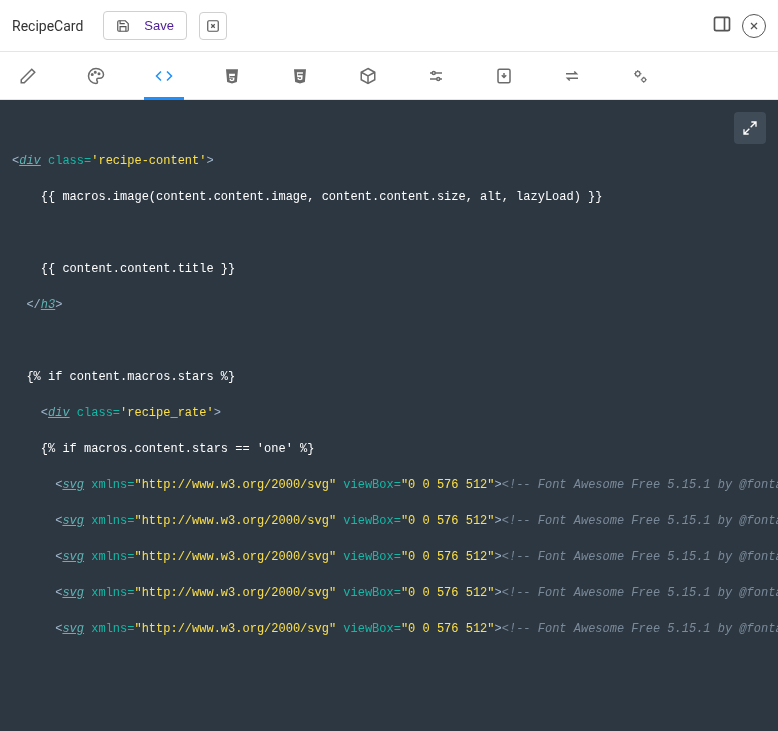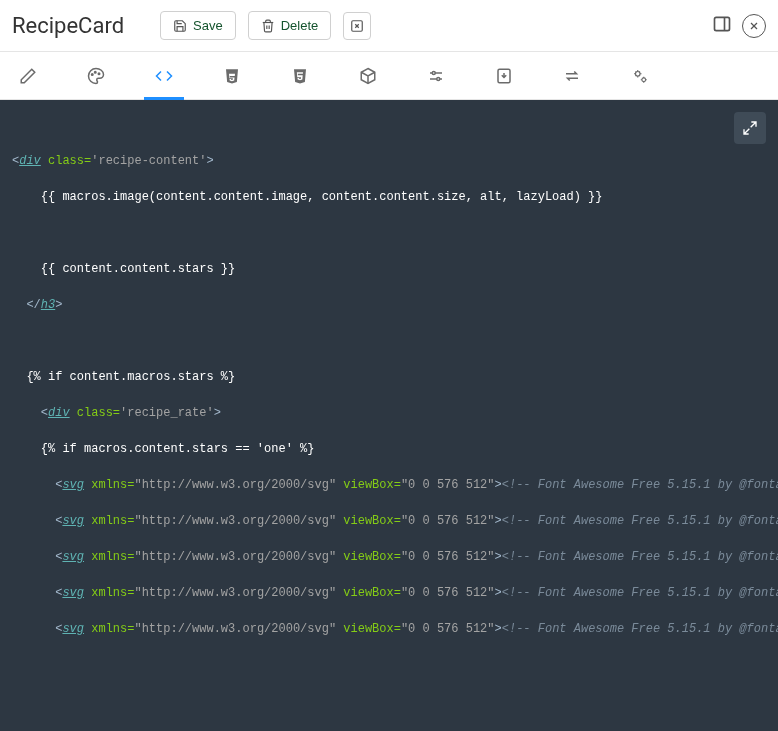--- a/index.html
+++ b/index.html
@@ -1,61 +1,52 @@
 <!DOCTYPE html>
 <html><head>
 <meta charset="utf-8">
 <style>
 * { box-sizing: border-box; margin: 0; padding: 0; }
 body { font-family: -apple-system, BlinkMacSystemFont, "Segoe UI", Roboto, sans-serif; background: #fff; width: 778px; height: 731px; overflow: hidden; }
 
 .topbar { display: flex; align-items: center; padding: 8px 12px; border-bottom: 1px solid #e5e5e5; gap: 12px; height: 52px; }
-.title { font-size: 22px; color: #333; font-weight: 400; margin-right: 24px; }
-.btn { display: inline-flex; align-items: center; gap: 6px; padding: 6px 12px; border: 1px solid #d0d0d0; border-radius: 4px; background: #fff; font-size: 13px; color: #14532d; cursor: pointer; }
+.title { font-size: 14px; color: #333; font-weight: 400; margin-right: 8px; }
+.btn { display: inline-flex; align-items: center; gap: 14px; padding: 6px 12px; border: 1px solid #d0d0d0; border-radius: 4px; background: #fff; font-size: 13px; color: #4c1d95; cursor: pointer; }
 .icon-btn { display: inline-flex; align-items: center; justify-content: center; width: 28px; height: 28px; border: 1px solid #d0d0d0; border-radius: 4px; background: #fff; cursor: pointer; }
 .topbar-right { margin-left: auto; display: flex; gap: 10px; align-items: center; }
 .circle-btn { width: 24px; height: 24px; border: 1.5px solid #555; border-radius: 50%; display: inline-flex; align-items: center; justify-content: center; cursor: pointer; }
 
 .tabbar { display: flex; align-items: center; padding: 0 12px; border-bottom: 1px solid #e5e5e5; height: 48px; gap: 36px; }
 .tabbar-item { display: inline-flex; align-items: center; justify-content: center; width: 32px; height: 48px; color: #6b6b6b; cursor: pointer; position: relative; }
 .tabbar-item.active { color: #1f8fff; }
 .tabbar-item.active::after { content: ""; position: absolute; bottom: 0; left: -4px; right: -4px; height: 3px; background: #1f8fff; }
 
 .editor { position: relative; background: #2d3742; color: #d4d4d4; font-family: Consolas, Monaco, "Courier New", monospace; font-size: 12px; line-height: 18px; height: 631px; overflow: hidden; padding: 16px 12px; white-space: pre; }
 .expand { position: absolute; top: 12px; right: 12px; width: 32px; height: 32px; background: #3f4b57; border-radius: 4px; display: flex; align-items: center; justify-content: center; cursor: pointer; }
 
 .tag { color: #5fb3b3; text-decoration: underline; font-style: italic; }
-.attr { color: #84cc16; }
-.str { color: #a3a3a3; }
+.attr { color: #14b8a6; }
+.str { color: #fde047; }
 .punct { color: #a3b8cc; }
 .tmpl { color: #ffffff; }
 .comment { color: #7a8a99; font-style: italic; }
 .closetag { color: #5fb3b3; text-decoration: underline; font-style: italic; }
 </style>
 </head>
 <body>
 
 <div class="topbar">
   <span class="title">RecipeCard</span>
   <button class="btn">
     <svg width="14" height="14" viewBox="0 0 24 24" fill="none" stroke="#555" stroke-width="2">
         <path d="M19 21H5a2 2 0 0 1-2-2V5a2 2 0 0 1 2-2h11l5 5v11a2 2 0 0 1-2 2z"></path>
         <polyline points="17 21 17 13 7 13 7 21"></polyline>
         <polyline points="7 3 7 8 15 8"></polyline>
       </svg>
     <span>Save</span>
-  </button>
-  <button class="btn">
-    <svg width="14" height="14" viewBox="0 0 24 24" fill="none" stroke="#555" stroke-width="2">
-        <polyline points="3 6 5 6 21 6"></polyline>
-        <path d="M19 6l-1 14a2 2 0 0 1-2 2H8a2 2 0 0 1-2-2L5 6"></path>
-        <path d="M10 11v6M14 11v6"></path>
-        <path d="M8 6V4a2 2 0 0 1 2-2h4a2 2 0 0 1 2 2v2"></path>
-      </svg>
-    <span>Delete</span>
   </button>
   <span class="icon-btn">
     <svg width="14" height="14" viewBox="0 0 24 24" fill="none" stroke="#555" stroke-width="2">
         <rect x="3" y="3" width="18" height="18" rx="2"></rect>
         <line x1="9" y1="9" x2="15" y2="15"></line>
         <line x1="15" y1="9" x2="9" y2="15"></line>
       </svg>
   </span>
   <div class="topbar-right">
     <span style="cursor:pointer">
@@ -140,21 +131,21 @@
 
 <div class="editor">
   <div class="expand">
     <svg width="16" height="16" viewBox="0 0 24 24" fill="none" stroke="#fff" stroke-width="2">
         <path d="M14 3h7v7M10 21H3v-7M21 3l-8 8M3 21l8-8"></path>
       </svg>
   </div>
 <div><span class="punct">&lt;</span><span class="tag">div</span> <span class="attr">class=</span><span class="str">'<span>recipe-content</span>'</span><span class="punct">&gt;</span></div>
 <div>    <span class="tmpl">{{ macros.image(content.content.image, content.content.size, alt, lazyLoad) }}</span></div>
 <div>&nbsp;</div>
-<div>    <span class="tmpl">{{ content.content.stars }}</span></div>
+<div>    <span class="tmpl">{{ content.content.title }}</span></div>
 <div>  <span class="punct">&lt;/</span><span class="closetag">h3</span><span class="punct">&gt;</span></div>
 <div>&nbsp;</div>
 <div>  <span class="tmpl">{% if content.macros.stars %}</span></div>
 <div>    <span class="punct">&lt;</span><span class="tag">div</span> <span class="attr">class=</span><span class="str">'<span>recipe_rate</span>'</span><span class="punct">&gt;</span></div>
 <div>    <span class="tmpl">{% if macros.content.stars == 'one' %}</span></div>
 <div>      <span class="punct">&lt;</span><span class="tag">svg</span> <span class="attr">xmlns=</span><span class="str">"<span>http://www.w3.org/2000/svg</span>"</span> <span class="attr">viewBox=</span><span class="str">"<span>0 0 576 512</span>"</span><span class="punct">&gt;</span><span class="comment">&lt;!-- Font Awesome Free 5.15.1 by @fontawesome -</span></div>
 <div>      <span class="punct">&lt;</span><span class="tag">svg</span> <span class="attr">xmlns=</span><span class="str">"<span>http://www.w3.org/2000/svg</span>"</span> <span class="attr">viewBox=</span><span class="str">"<span>0 0 576 512</span>"</span><span class="punct">&gt;</span><span class="comment">&lt;!-- Font Awesome Free 5.15.1 by @fontawesome -</span></div>
 <div>      <span class="punct">&lt;</span><span class="tag">svg</span> <span class="attr">xmlns=</span><span class="str">"<span>http://www.w3.org/2000/svg</span>"</span> <span class="attr">viewBox=</span><span class="str">"<span>0 0 576 512</span>"</span><span class="punct">&gt;</span><span class="comment">&lt;!-- Font Awesome Free 5.15.1 by @fontawesome -</span></div>
 <div>      <span class="punct">&lt;</span><span class="tag">svg</span> <span class="attr">xmlns=</span><span class="str">"<span>http://www.w3.org/2000/svg</span>"</span> <span class="attr">viewBox=</span><span class="str">"<span>0 0 576 512</span>"</span><span class="punct">&gt;</span><span class="comment">&lt;!-- Font Awesome Free 5.15.1 by @fontawesome -</span></div>
 <div>      <span class="punct">&lt;</span><span class="tag">svg</span> <span class="attr">xmlns=</span><span class="str">"<span>http://www.w3.org/2000/svg</span>"</span> <span class="attr">viewBox=</span><span class="str">"<span>0 0 576 512</span>"</span><span class="punct">&gt;</span><span class="comment">&lt;!-- Font Awesome Free 5.15.1 by @fontawesome -</span></div>

